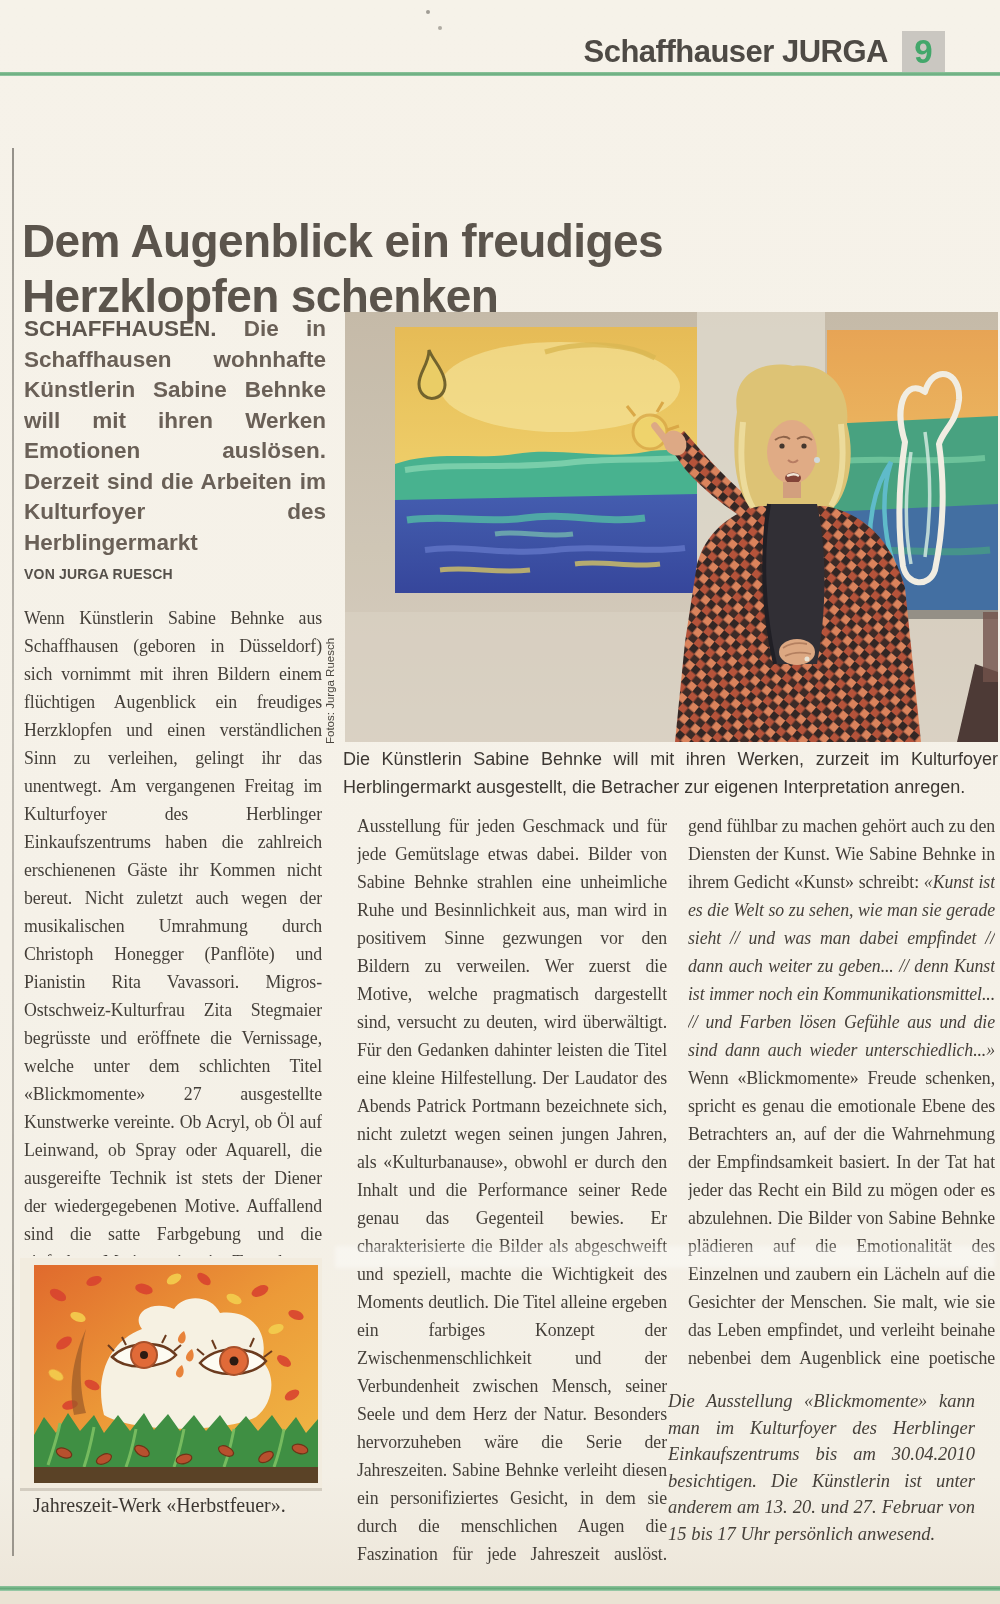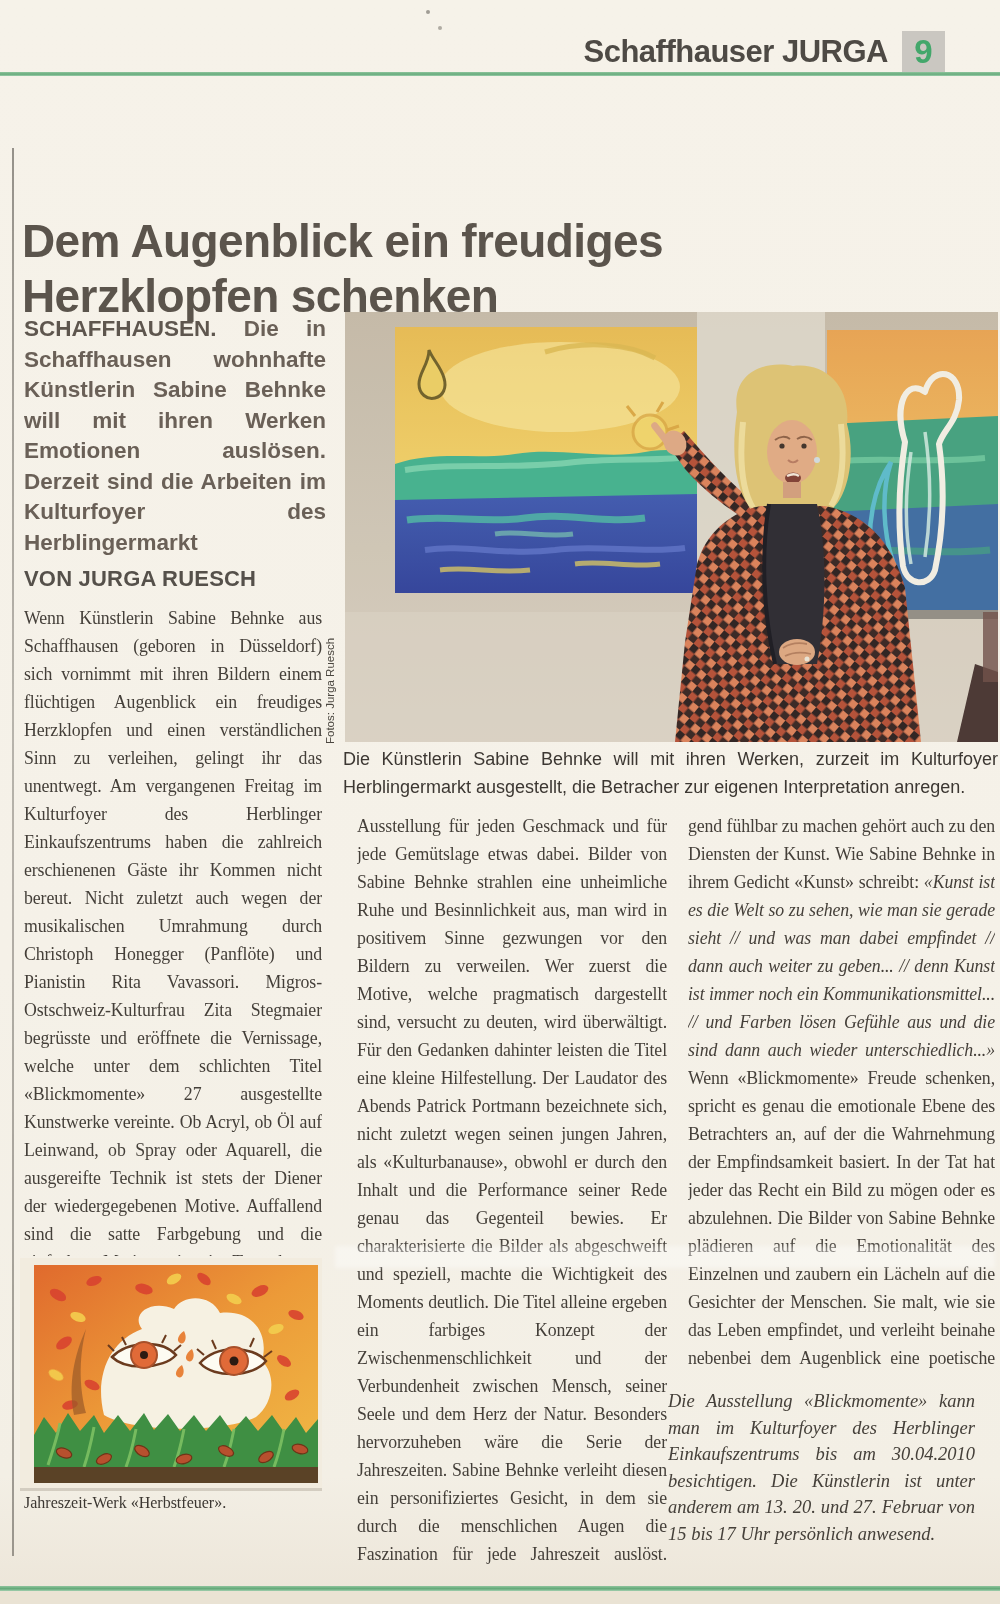--- a/index.html
+++ b/index.html
@@ -26,21 +26,21 @@
   .rule-bottom{position:absolute;left:0;top:1586px;width:1000px;height:5px;
                background:linear-gradient(180deg,#8fc49d,#62a877 55%,#a3d0b1);}
   .below-rule{position:absolute;left:0;top:1591px;width:1000px;height:13px;background:#eae3d4;}
   
   .kicker{position:absolute;left:24px;top:150px;font-size:27px;color:#403c37;letter-spacing:-.2px;}
   .headline{position:absolute;left:22px;top:186px;width:770px;font-size:46px;line-height:55px;
             font-weight:bold;color:#5b544c;letter-spacing:-.6px;margin-top:28px;}
   .lead{position:absolute;left:24px;top:314px;width:302px;height:248px;overflow:hidden;
         font-weight:bold;font-size:22.5px;line-height:30.5px;color:#6a6057;text-align:justify;}
   .lead .loc{color:#5e564e;}
-  .byline{position:absolute;left:24px;top:566px;font-size:22px;font-weight:bold;color:#55504a;
+  .byline{position:absolute;left:24px;top:566px;font-size:14px;font-weight:bold;color:#55504a;
           letter-spacing:.2px;}
   
   .colbody{font-family:"Liberation Serif",serif;font-size:17.8px;line-height:28px;
            text-align:justify;color:#443f39;letter-spacing:-.1px;}
   .col-left{position:absolute;left:24px;top:604px;width:298px;height:652px;overflow:hidden;}
   .col-mid{position:absolute;left:357px;top:812px;width:310px;height:752px;overflow:hidden;}
   .col-right{position:absolute;left:688px;top:812px;width:307px;height:566px;overflow:hidden;}
   .quote-italic{font-style:italic;}
   .info-italic{position:absolute;left:668px;top:1388px;width:307px;height:168px;overflow:hidden;
                font-family:"Liberation Serif",serif;font-style:italic;font-size:18.5px;
@@ -50,22 +50,22 @@
   .photo svg{display:block;width:100%;height:100%;}
   .photo-credit{position:absolute;left:324px;top:744px;width:120px;transform:rotate(-90deg);
                 transform-origin:0 0;font-size:11.5px;color:#4a463f;white-space:nowrap;}
   .photo-caption{position:absolute;left:343px;top:746px;width:655px;
                  font-family:Liberation Sans, sans-serif;font-size:18px;line-height:27.5px;
                  color:#3c3732;text-align:justify;}
   
   .artwork{position:absolute;left:20px;top:1258px;width:302px;height:230px;
            background:#f2ecdf;box-shadow:0 3px 0 rgba(120,108,88,.25);padding:0;}
   .artwork svg{display:block;position:absolute;left:14px;top:7px;}
-  .artwork-caption{position:absolute;left:24px;top:1494px;font-family:"Liberation Serif",serif;
-                   font-size:16px;color:#3c3732;}
+  .artwork-caption{position:absolute;left:33px;top:1494px;font-family:"Liberation Serif",serif;
+                   font-size:20px;color:#3c3732;}
 </style>
 </head>
 <body>
 
 <div id="page">
 
   <div class="fold-line"></div>
   <div class="scan-specks"></div>
 
   <div class="brand">Schaffhauser JURGA</div>

